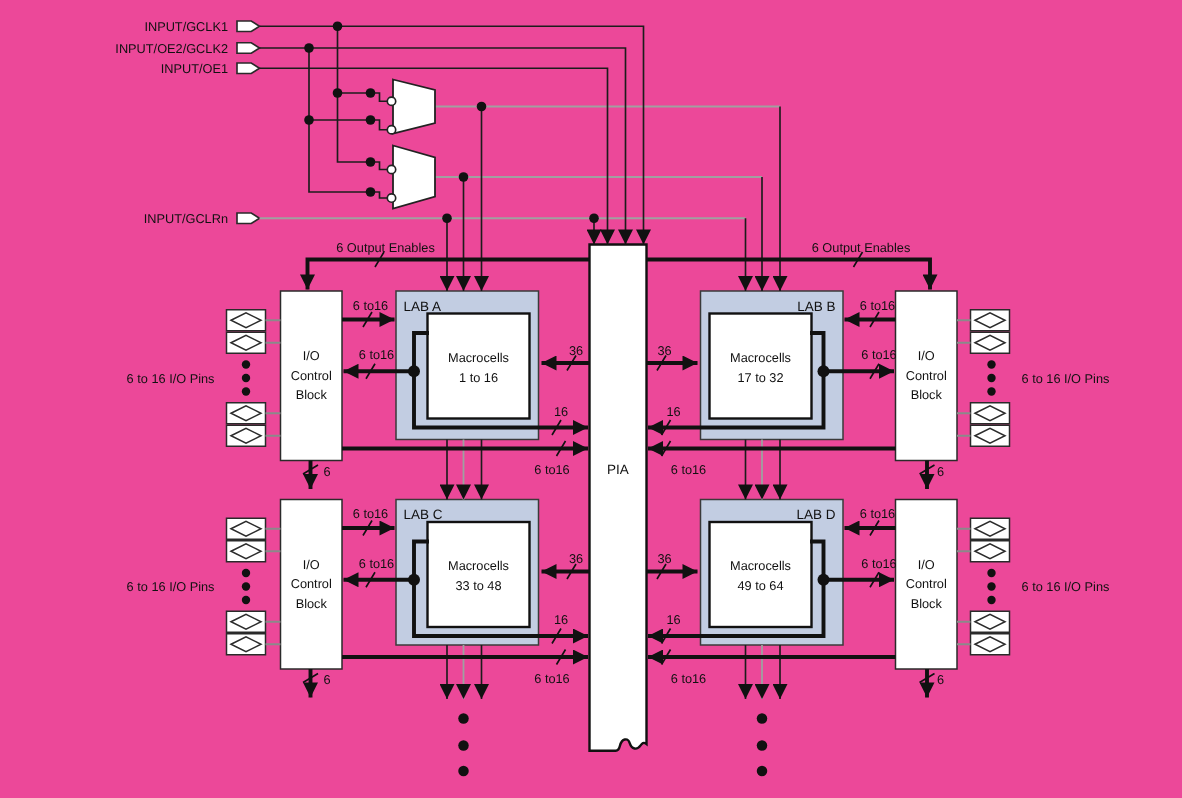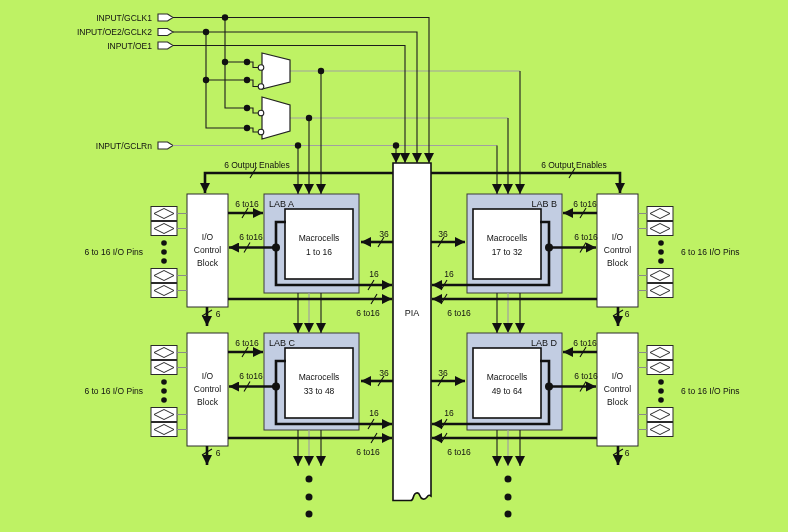--- a/index.html
+++ b/index.html
@@ -1,16 +1,16 @@
 <!DOCTYPE html>
 <html><head>
 <meta charset="utf-8">
 <style>
   html,body{margin:0;padding:0;background:#fff;}
-  #stage{position:relative;width:788px;height:532px;background:#bef264;overflow:hidden;}
+  #stage{position:relative;width:788px;height:532px;background:#ec4899;overflow:hidden;}
   svg{position:absolute;left:0;top:0;}
   .ln{stroke:#1c1c1c;stroke-width:1.1;fill:none;}
   .lg{stroke:#a0a0a0;stroke-width:1.2;fill:none;}
   .thk{stroke:#111;stroke-width:2.6;fill:none;}
   .box{fill:#ffffff;stroke:#2a2a2a;stroke-width:1;}
   .box2{fill:#ffffff;stroke:#111;stroke-width:1.6;}
   .labrect{stroke:#3a3a3a;stroke-width:1;}
   .dot{fill:#111;}
   .bub{fill:#fff;stroke:#222;stroke-width:1.1;}
   .slash{stroke:#111;stroke-width:1.1;}

